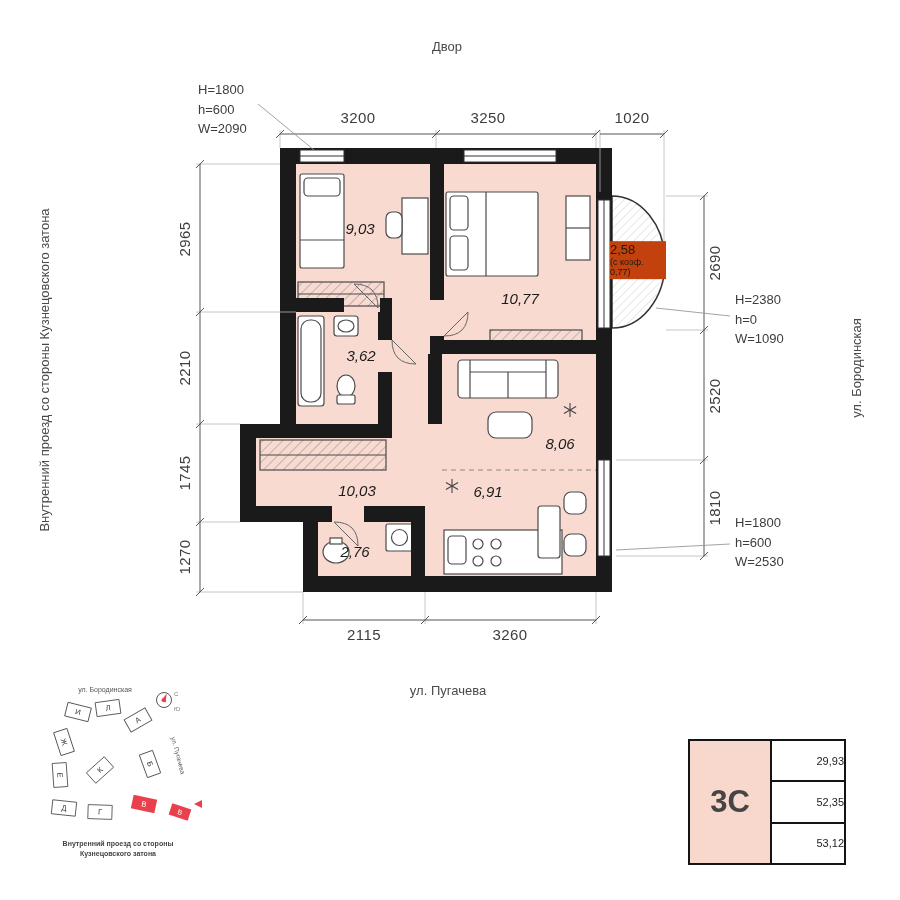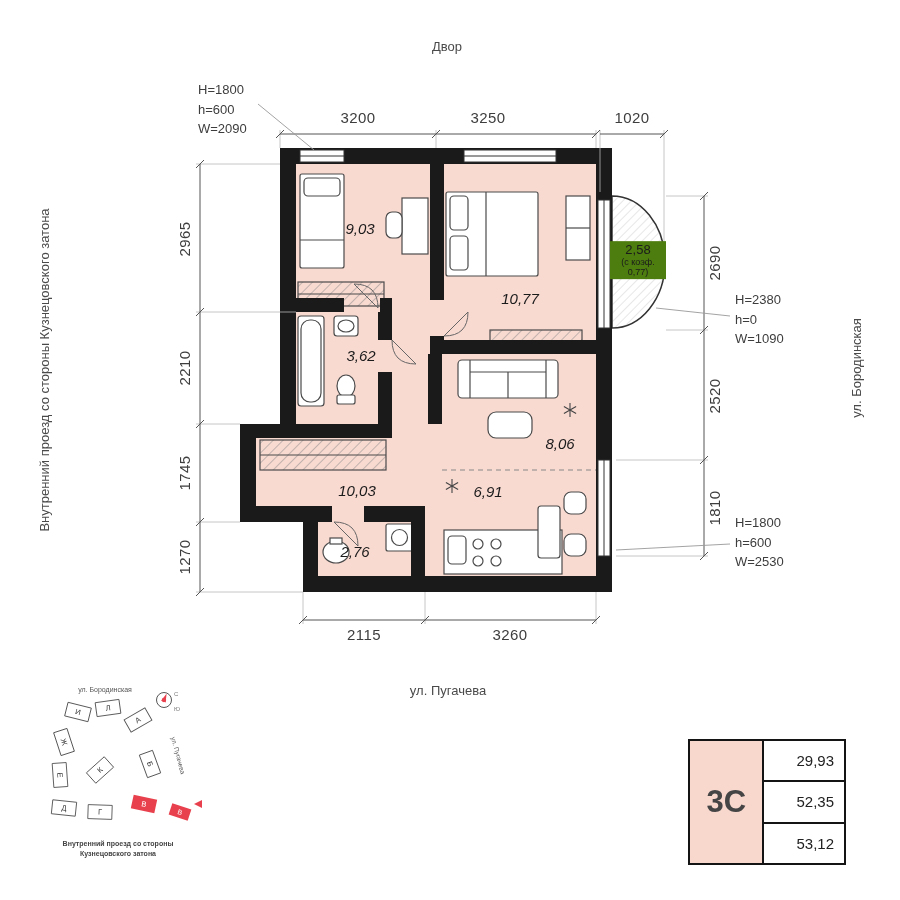--- a/index.html
+++ b/index.html
@@ -5,31 +5,31 @@
   html,body{margin:0;padding:0;background:#fff;}
   .page{position:relative;width:900px;height:900px;background:#fff;overflow:hidden;
         font-family:"Liberation Sans","DejaVu Sans",sans-serif;}
   .page svg{position:absolute;left:0;top:0;}
   .lbl{position:absolute;transform:translate(-50%,-50%);white-space:nowrap;}
   .lbl.v{transform:translate(-50%,-50%) rotate(-90deg);}
   .dim{font-size:15px;color:#3d3d3d;letter-spacing:.4px;}
   .area{font-size:15px;color:#1b1b1b;font-style:italic;}
   .street{font-size:13px;color:#4a4a4a;}
   .spec{position:absolute;font-size:13px;color:#3d3d3d;line-height:1.5;white-space:nowrap;}
-  .balc{position:absolute;transform:translate(-50%,-50%);text-align:center;background:#4d7c0f;
+  .balc{position:absolute;transform:translate(-50%,-50%);text-align:left;background:#c2410c;
         width:56px;padding:1px 0;}
   .balc .a{font-size:13px;color:#1b1b1b;}
   .balc .c{font-size:9px;color:#1b1b1b;line-height:1.15;}
   .card{position:absolute;left:688px;top:739px;width:158px;height:126px;display:flex;
         border:2px solid #141414;background:#fff;box-sizing:border-box;}
   .card-left{width:80px;background:#f8d7cd;border-right:2px solid #141414;display:flex;
         align-items:center;justify-content:center;font-size:31px;color:#454545;font-weight:bold;}
   .card-rows{flex:1;display:flex;flex-direction:column;}
   .card-row{flex:1;display:flex;align-items:center;justify-content:flex-end;
-        padding-right:10px;font-size:15px;color:#222;border-bottom:2px solid #141414;}
+        font-size:11px;color:#222;border-bottom:2px solid #141414;}
   .card-row:last-child{border-bottom:none;margin-left:32px;}
 </style>
 </head>
 <body>
 
 <div class="page">
 
 <svg width="900" height="900" viewBox="0 0 900 900">
   <defs>
     <pattern id="hatch" patternUnits="userSpaceOnUse" width="7" height="7" patternTransform="rotate(45)">

